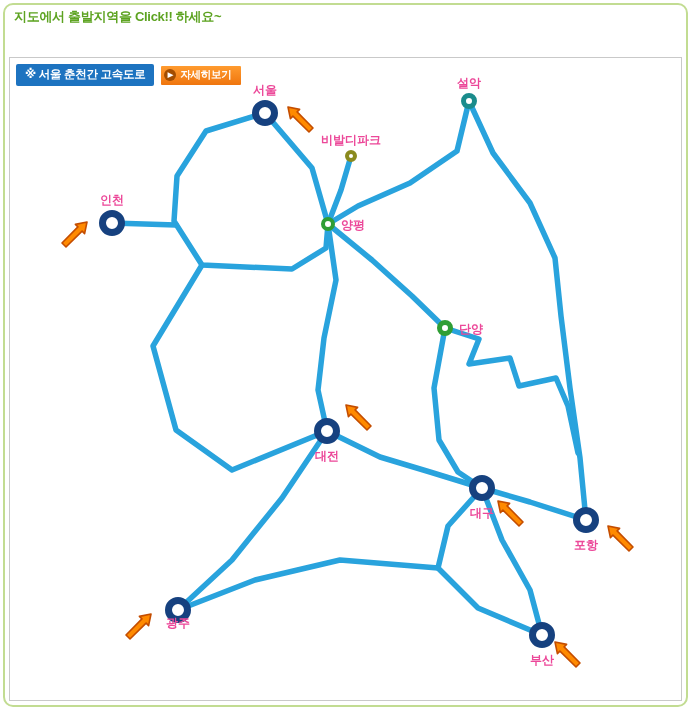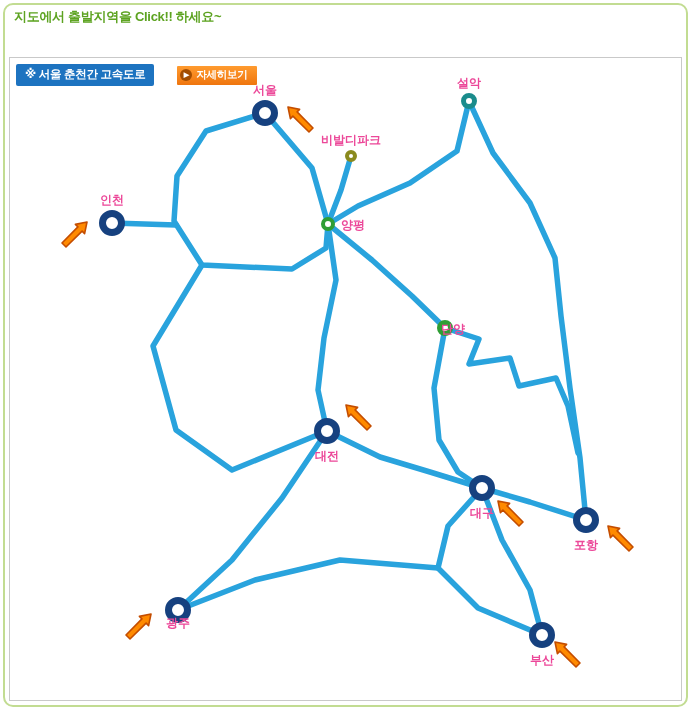--- a/index.html
+++ b/index.html
@@ -13,21 +13,21 @@
   .map { position:absolute; left:9px; top:57px; width:673px; height:644px;
          border:1px solid #c9c9c9; background:#fff; overflow:hidden; }
   .roads { position:absolute; left:0; top:0; }
   .roads polyline { fill:none; stroke:#29a3dd; stroke-width:5.5;
                     stroke-linecap:round; stroke-linejoin:round; }
   .marker { position:absolute; border-style:solid; border-radius:50%; background:#fff; cursor:pointer; }
   .city-label { position:absolute; font-size:12px; font-weight:bold; color:#ec4899; white-space:nowrap; }
   .city-label.center { transform:translateX(-50%); }
   .arrow { position:absolute; width:32px; height:32px; }
   .arrow.flip { transform:scaleX(-1); }
-  .badge { position:absolute; left:6px; top:6px; display:flex; align-items:center; gap:23px; }
+  .badge { position:absolute; left:6px; top:6px; display:flex; align-items:center; gap:7px; }
   .badge-label { background:#1d73c0; color:#fff; font-size:11.5px; font-weight:bold;
                  padding:3px 9px 4px 9px; border-radius:2px; letter-spacing:-0.3px; }
   .badge-btn { display:flex; align-items:center; gap:4px; border:none; cursor:pointer;
                background:linear-gradient(#ff9b2f,#ef750e); color:#fff; font-size:10.5px;
                font-weight:bold; padding:2px 10px 3px 3px; border-radius:1px; letter-spacing:-0.3px; }
   .badge-btn .play { display:inline-block; width:12px; height:12px; border-radius:50%;
                      background:#a34d00; color:#fff; font-size:7px; line-height:12px; text-align:center; }
 </style>
 </head>
 <body>
@@ -62,21 +62,21 @@
       <div class="city-label center" style="left: 255px; top: 24px;">서울</div>
       <div class="marker" style="left: 451px; top: 35px; height: 16px; width: 16px; border-width: 5px; border-color: rgb(26, 140, 140);"></div>
       <div class="city-label center" style="left: 459px; top: 17px;">설악</div>
       <div class="marker" style="left: 335px; top: 92px; height: 12px; width: 12px; border-width: 4px; border-color: rgb(138, 138, 30);"></div>
       <div class="city-label center" style="left: 341px; top: 74px;">비발디파크</div>
       <div class="marker" style="left: 89px; top: 152px; height: 26px; width: 26px; border-width: 7px; border-color: rgb(22, 65, 127);"></div>
       <div class="city-label center" style="left: 102px; top: 134px;">인천</div>
       <div class="marker" style="left: 311px; top: 159px; height: 14px; width: 14px; border-width: 4px; border-color: rgb(47, 158, 53);"></div>
       <div class="city-label" style="left: 331px; top: 159px; text-align: right;">양평</div>
       <div class="marker" style="left: 427px; top: 262px; height: 16px; width: 16px; border-width: 5px; border-color: rgb(47, 158, 53);"></div>
-      <div class="city-label" style="left: 431px; top: 263px;">단양</div>
+      <div class="city-label" style="left: 449px; top: 263px;">단양</div>
       <div class="marker" style="left: 304px; top: 360px; height: 26px; width: 26px; border-width: 7px; border-color: rgb(22, 65, 127);"></div>
       <div class="city-label center" style="left: 317px; top: 390px;">대전</div>
       <div class="marker" style="left: 459px; top: 417px; height: 26px; width: 26px; border-width: 7px; border-color: rgb(22, 65, 127);"></div>
       <div class="city-label center" style="left: 472px; top: 447px;">대구</div>
       <div class="marker" style="left: 563px; top: 449px; height: 26px; width: 26px; border-width: 7px; border-color: rgb(22, 65, 127);"></div>
       <div class="city-label center" style="left: 576px; top: 479px;">포항</div>
       <div class="marker" style="left: 155px; top: 539px; height: 26px; width: 26px; border-width: 7px; border-color: rgb(22, 65, 127);"></div>
       <div class="city-label center" style="left: 168px; top: 557px;">광주</div>
       <div class="marker" style="left: 519px; top: 564px; height: 26px; width: 26px; border-width: 7px; border-color: rgb(22, 65, 127);"></div>
       <div class="city-label center" style="left: 532px; top: 594px;">부산</div>

